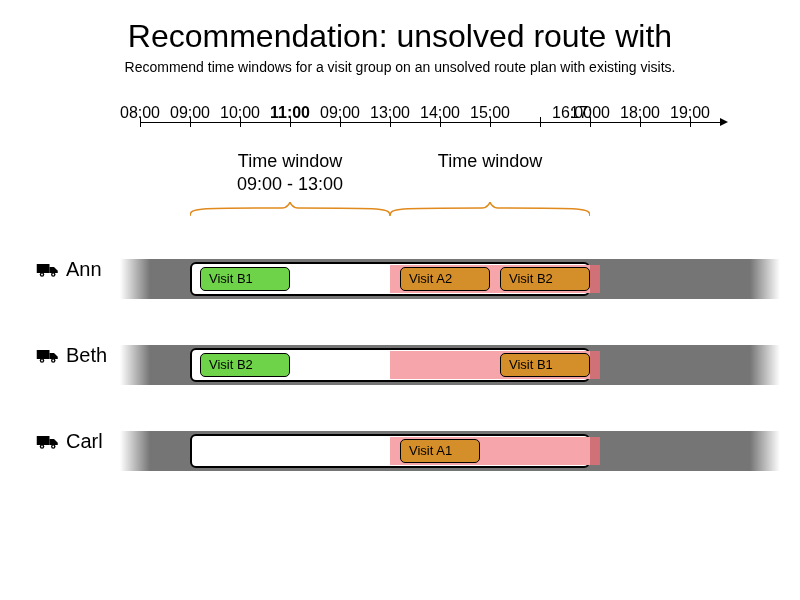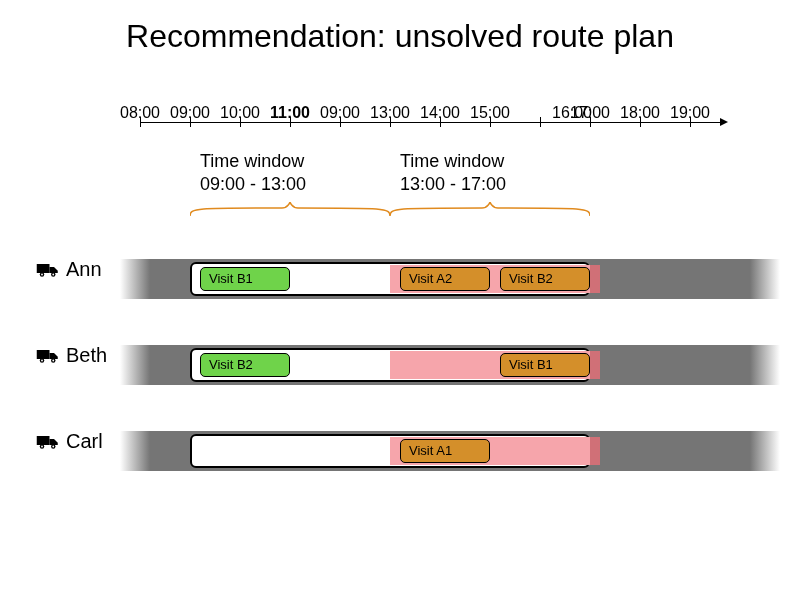--- a/index.html
+++ b/index.html
@@ -7,21 +7,21 @@
   .title { text-align:center; font-size:32px; font-weight:400; padding-top:18px; }
   .subtitle { text-align:center; font-size:14px; padding-top:4px; }
 
   .axis-area { position:absolute; left:130px; top:100px; width:620px; height:40px; }
   .axis-tick-label { position:absolute; top:4px; font-size:16px; transform:translateX(-50%); }
   .axis-line { position:absolute; top:22px; height:0; border-top:1px solid #000; }
   .axis-tick { position:absolute; top:17px; width:1px; height:10px; background:#000; }
   .axis-arrow { position:absolute; top:18px; width:0; height:0; border-left:8px solid #000; border-top:4px solid transparent; border-bottom:4px solid transparent; }
 
   .tw-labels { position:absolute; top:150px; left:0; width:800px; }
-  .tw-label { position:absolute; font-size:18px; line-height:1.25; }
+  .tw-label { position:absolute; text-align:center; font-size:18px; line-height:1.25; }
   .brace { position:absolute; height:14px; }
   .brace svg { width:100%; height:100%; display:block; }
 
   .lanes { position:absolute; top:246px; left:0; width:800px; }
   .lane-row { position:relative; height:50px; margin-bottom:36px; }
   .lane-label { position:absolute; left:36px; top:12px; font-size:20px; display:flex; align-items:center; }
   .truck-icon { display:inline-block; width:24px; height:18px; position:relative; margin-right:6px; }
   .truck-icon svg { width:24px; height:18px; display:block; }
 
   .lane-bar { position:absolute; left:120px; right:20px; top:13px; height:40px;
@@ -40,21 +40,22 @@
   .visit { position:absolute; top:8px; height:24px; border:1px solid #000; border-radius:5px; box-sizing:border-box; font-size:13px; padding:3px 8px 0 8px; white-space:nowrap; }
   .visit.green  { background:#6fd34a; color:#000; }
   .visit.orange { background:#d48f2a; color:#000000; }
 
 </style>
 </head>
 <body>
 
 <div class="page">
 
-  <div class="title">Recommendation: unsolved route plan</div>
+  <div class="title">Recommendation: unsolved route with</div>
+  <div class="subtitle">Recommend time windows for a visit group on an unsolved route plan with existing visits.</div>
 
   <div class="axis-area" id="axis-area">
     <div class="axis-line" id="axis-line" style="left: 10px; width: 580px;"></div>
     <div class="axis-arrow" id="axis-arrow" style="left: 590px;"></div>
   <div class="axis-tick-label" style="left: 10px;">08:00</div>
       <div class="axis-tick" style="left: 10px;"></div>
       <div class="axis-tick-label" style="left: 60px;">09:00</div>
       <div class="axis-tick" style="left: 60px;"></div>
       <div class="axis-tick-label" style="left: 110px;">10:00</div>
       <div class="axis-tick" style="left: 110px;"></div>
@@ -83,21 +84,20 @@
         <div>Time window</div>
         <div>09:00 - 13:00</div>
       </div>
       <div class="brace" style="left: 190px; width: 200px; top: 52px;">
         <svg viewBox="0 0 200 14" preserveAspectRatio="none">
           <path d="M0,14 C0,6 6,6 92,6 C98,6 100,0 100,0 C100,0 102,6 108,6 C194,6 200,6 200,14" fill="none" stroke="#e08a1e" stroke-width="1.5"></path>
         </svg>
       </div>
       <div class="tw-label" style="left: 400px; width: 180px; top: 0px;">
         <div>Time window</div>
-        <div>13:00 - 17:00</div>
       </div>
       <div class="brace" style="left: 390px; width: 200px; top: 52px;">
         <svg viewBox="0 0 200 14" preserveAspectRatio="none">
           <path d="M0,14 C0,6 6,6 92,6 C98,6 100,0 100,0 C100,0 102,6 108,6 C194,6 200,6 200,14" fill="none" stroke="#e08a1e" stroke-width="1.5"></path>
         </svg>
       </div>
     </div>
 
   <div class="lanes" id="lanes">
       <div class="lane-row">
@@ -156,18 +156,18 @@
               <circle cx="8" cy="18" r="1.2" fill="#fff"></circle>
               <circle cx="23" cy="18" r="1.2" fill="#fff"></circle>
             </svg>
           </span>
           <span>Carl</span>
         </div>
         <div class="lane-bar">
           <div class="shift-box" style="left: 70px; width: 400px;"></div>
           <div class="pink-overlay" style="left: 270px; width: 200px;"></div>
           <div class="pink-edge" style="left: 470px;"></div>
-          <div class="visit orange" style="left: 280px; width: 90px;">Visit A1</div>
+          <div class="visit orange" style="left: 280px; width: 80px;">Visit A1</div>
         </div>
       </div>
     </div>
 
 </div>
 
 </body></html>

